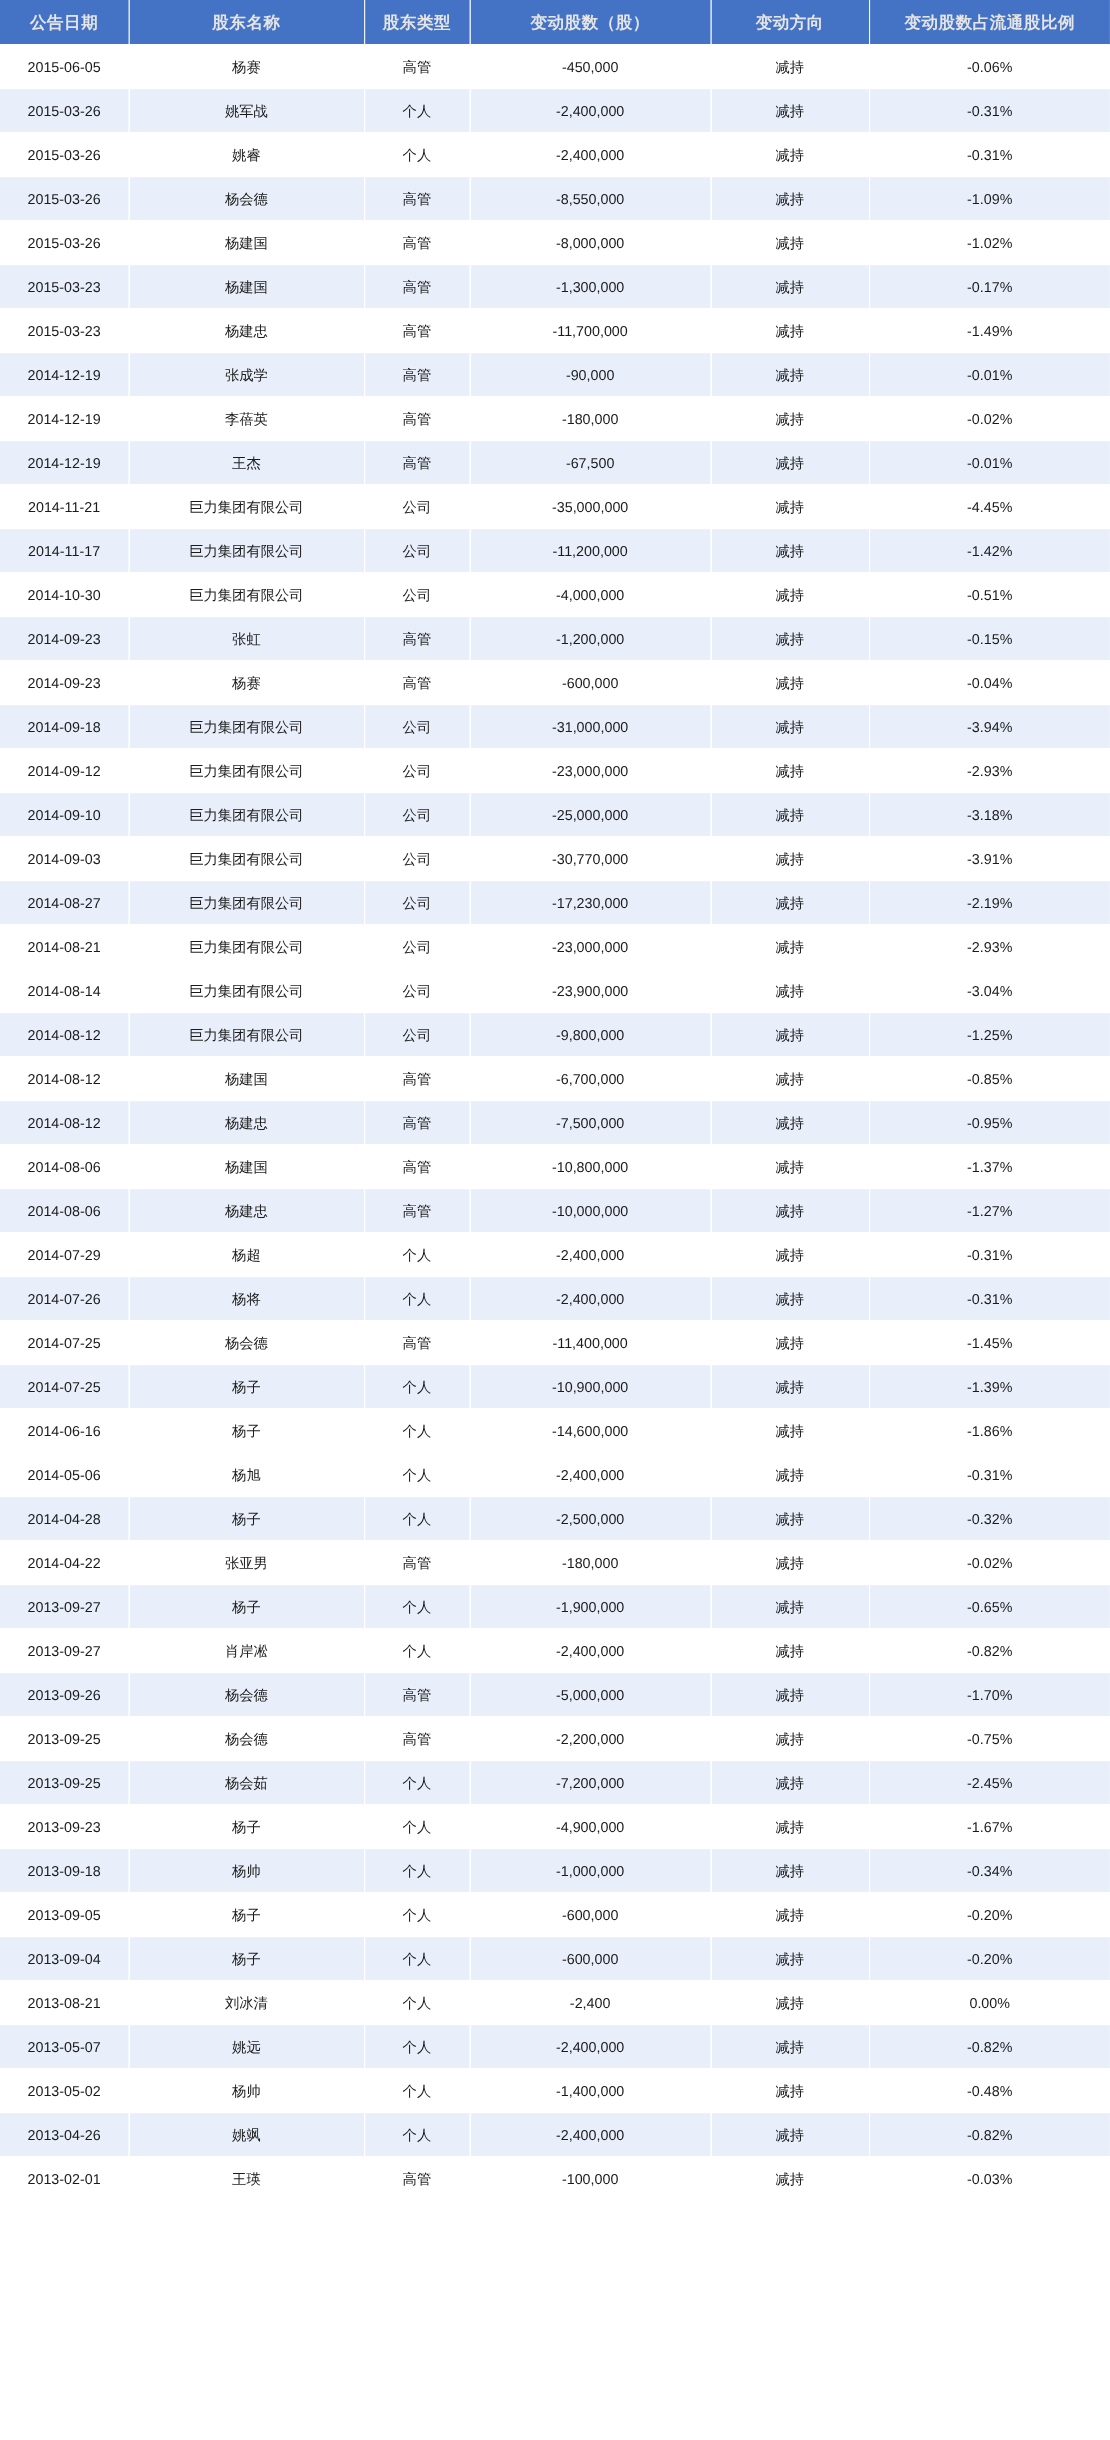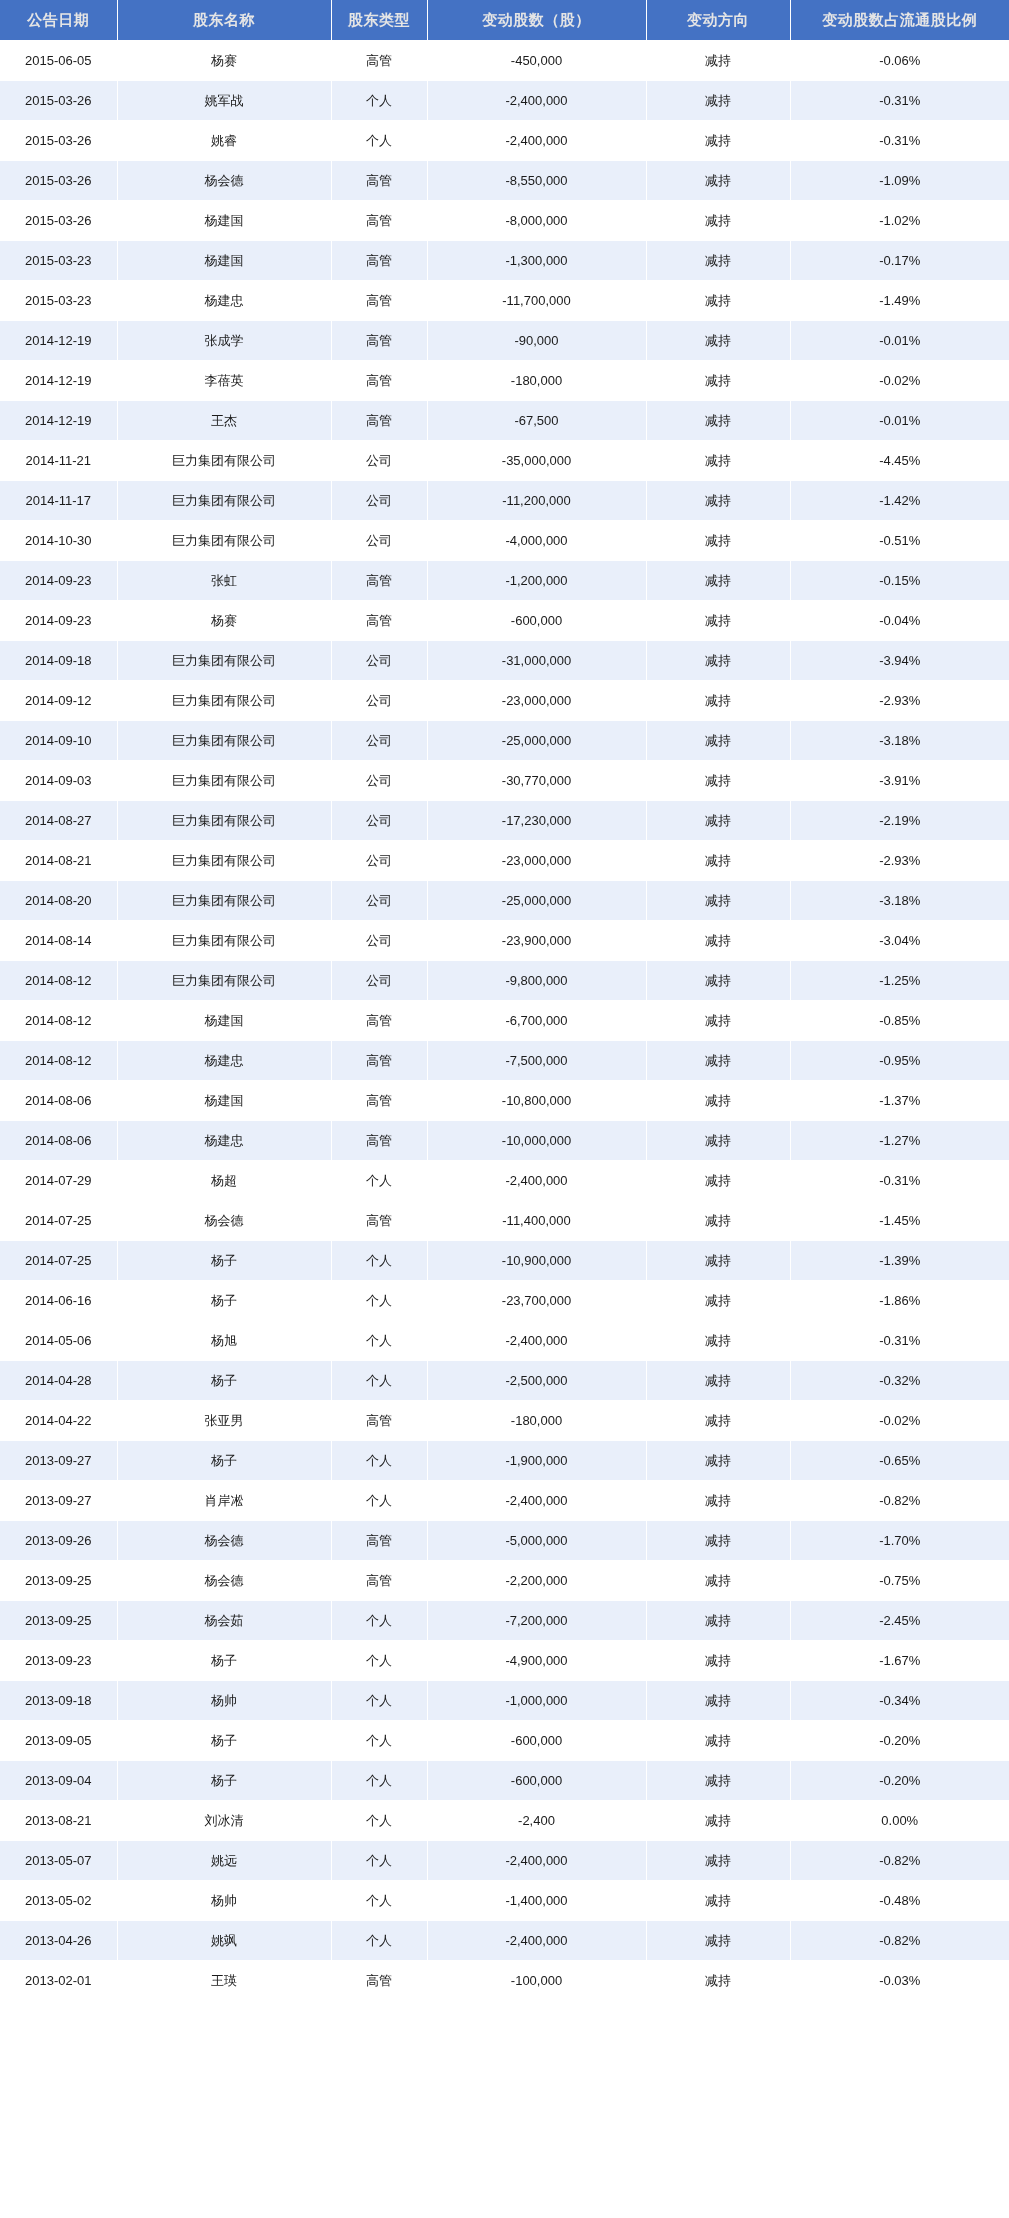--- a/index.html
+++ b/index.html
@@ -243,28 +243,20 @@
         <td>-2.19%</td>
       </tr>
       <tr class="row-even">
         <td>2014-08-21</td>
         <td>巨力集团有限公司</td>
         <td>公司</td>
         <td>-23,000,000</td>
         <td>减持</td>
         <td>-2.93%</td>
       </tr>
-      <tr class="row-odd">
-        <td>2014-08-20</td>
-        <td>巨力集团有限公司</td>
-        <td>公司</td>
-        <td>-25,000,000</td>
-        <td>减持</td>
-        <td>-3.18%</td>
-      </tr>
       <tr class="row-even">
         <td>2014-08-14</td>
         <td>巨力集团有限公司</td>
         <td>公司</td>
         <td>-23,900,000</td>
         <td>减持</td>
         <td>-3.04%</td>
       </tr>
       <tr class="row-odd">
         <td>2014-08-12</td>
@@ -307,41 +299,49 @@
         <td>-1.27%</td>
       </tr>
       <tr class="row-even">
         <td>2014-07-29</td>
         <td>杨超</td>
         <td>个人</td>
         <td>-2,400,000</td>
         <td>减持</td>
         <td>-0.31%</td>
       </tr>
+      <tr class="row-odd">
+        <td>2014-07-26</td>
+        <td>杨将</td>
+        <td>个人</td>
+        <td>-2,400,000</td>
+        <td>减持</td>
+        <td>-0.31%</td>
+      </tr>
       <tr class="row-even">
         <td>2014-07-25</td>
         <td>杨会德</td>
         <td>高管</td>
         <td>-11,400,000</td>
         <td>减持</td>
         <td>-1.45%</td>
       </tr>
       <tr class="row-odd">
         <td>2014-07-25</td>
         <td>杨子</td>
         <td>个人</td>
         <td>-10,900,000</td>
         <td>减持</td>
         <td>-1.39%</td>
       </tr>
       <tr class="row-even">
         <td>2014-06-16</td>
         <td>杨子</td>
         <td>个人</td>
-        <td>-23,700,000</td>
+        <td>-14,600,000</td>
         <td>减持</td>
         <td>-1.86%</td>
       </tr>
       <tr class="row-even">
         <td>2014-05-06</td>
         <td>杨旭</td>
         <td>个人</td>
         <td>-2,400,000</td>
         <td>减持</td>
         <td>-0.31%</td>

